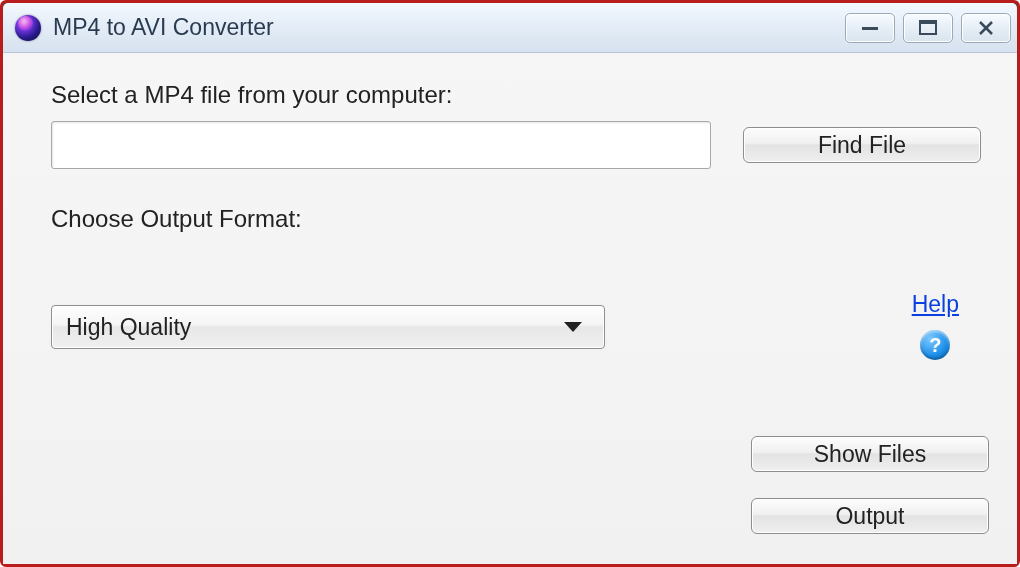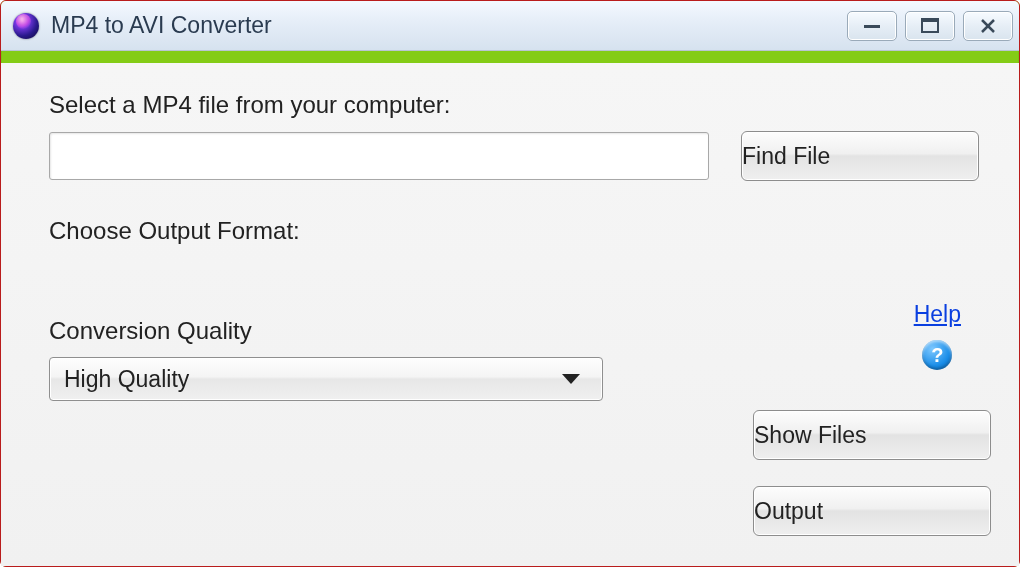--- a/index.html
+++ b/index.html
@@ -4,27 +4,26 @@
 <style>
   * { box-sizing: border-box; margin: 0; padding: 0; }
   html, body { width: 1020px; height: 567px; overflow: hidden; }
   body {
     font-family: "Segoe UI", Tahoma, Arial, sans-serif;
     background: #ffffff;
   }
   .window {
     width: 1020px;
     height: 567px;
-    border: 1px solid #b91c1c;
+    border: 3px solid #b91c1c;
     border-radius: 6px;
-    background: #84cc16;
+    background: #404040;
     display: flex;
     flex-direction: column;
     box-shadow: 0 0 0 1px rgba(0,0,0,0.05) inset;
-    gap: 12px;
   }
   .titlebar {
     height: 50px;
     background: linear-gradient(to bottom, #f4f9ff 0%, #e6eef8 40%, #d6e2ef 100%);
     border-bottom: 1px solid #b9c5d2;
     display: flex;
     align-items: center;
     padding: 0 6px 0 12px;
     border-top-left-radius: 5px;
     border-top-right-radius: 5px;
@@ -80,29 +79,29 @@
   .file-input {
     width: 660px; height: 48px;
     background: #ffffff;
     border: 1px solid #a8a8a8;
     border-radius: 3px;
     box-shadow: inset 1px 1px 2px rgba(0,0,0,0.1);
     font-size: 22px;
     padding: 0 10px;
   }
   .right-btn {
-    width: 238px; height: 50px;
+    width: 238px; height: 36px;
     margin-left: 32px;
     border: 1px solid #8d8d8d;
     border-radius: 6px;
     background: linear-gradient(to bottom, #fdfdfd 0%, #f0f0f0 45%, #e3e3e3 50%, #efefef 100%);
     box-shadow: inset 0 0 0 1px #ffffff;
     font-size: 23px;
     color: #222;
-    display: flex; align-items: center; 
+    display: flex; align-items: center; justify-content: center;
     cursor: default;
   }
   .select {
     width: 554px; height: 44px;
     border: 1px solid #8f8f8f;
     border-radius: 4px;
     background: linear-gradient(to bottom, #fefefe 0%, #f4f4f4 45%, #e7e7e7 50%, #f0f0f0 100%);
     box-shadow: inset 0 0 0 1px #ffffff;
     display: flex; align-items: center;
     padding: 0 14px;
@@ -186,21 +185,20 @@
       </div>
     </div>
 
     <div class="gap-lg"></div>
 
     <div class="label">Choose Output Format:</div>
 
     <div class="gap-lg"></div>
     <div class="gap-md"></div>
 
-    <div class="label">Conversion Quality</div>
     <div class="select">
       <span>High Quality</span>
       <div class="caret"></div>
     </div>
 
     <div class="help-block">
       <span class="help-link">Help</span>
       <div class="help-icon">
         <span>?</span>
       </div>

